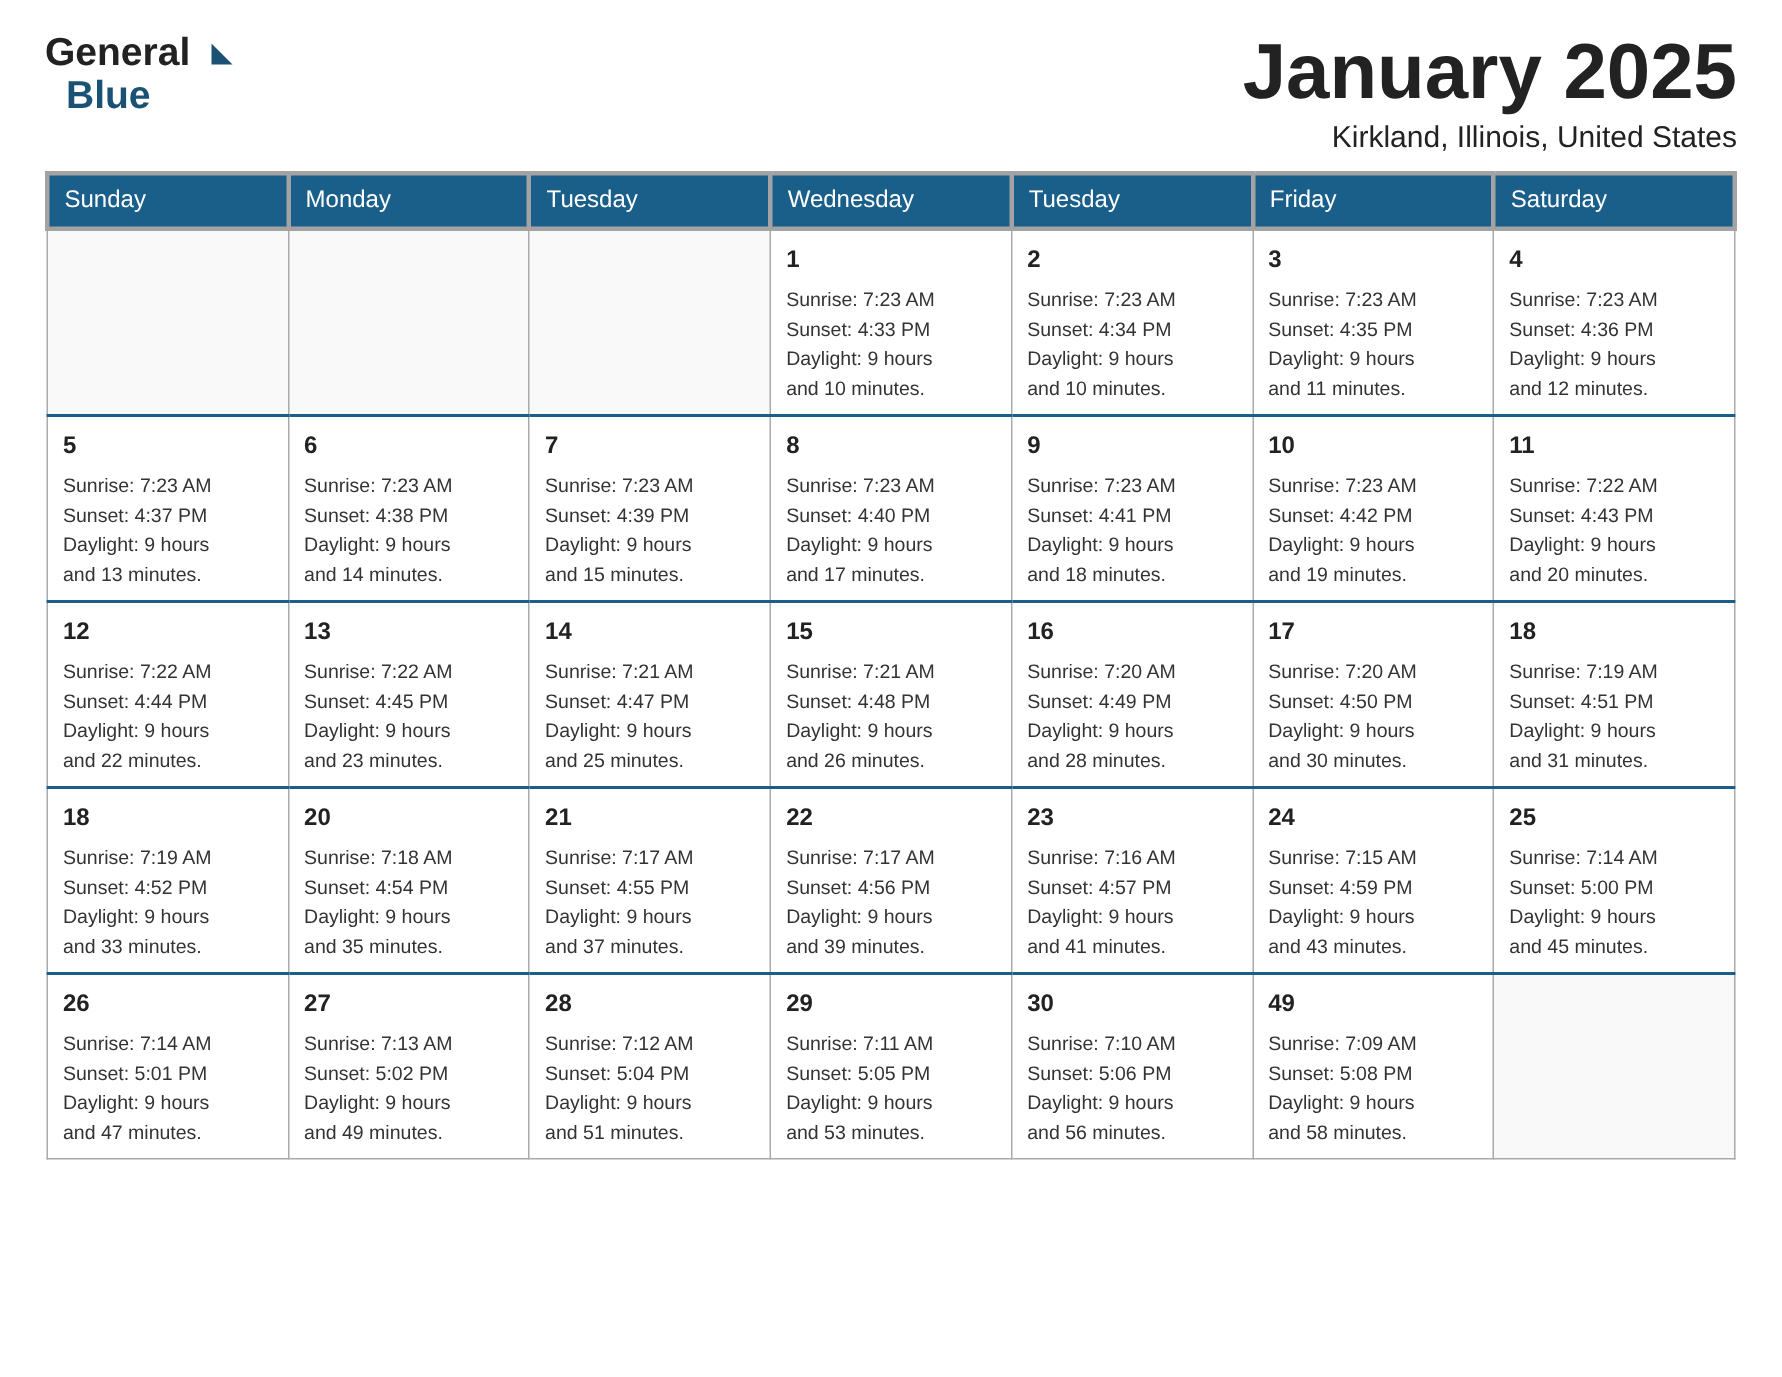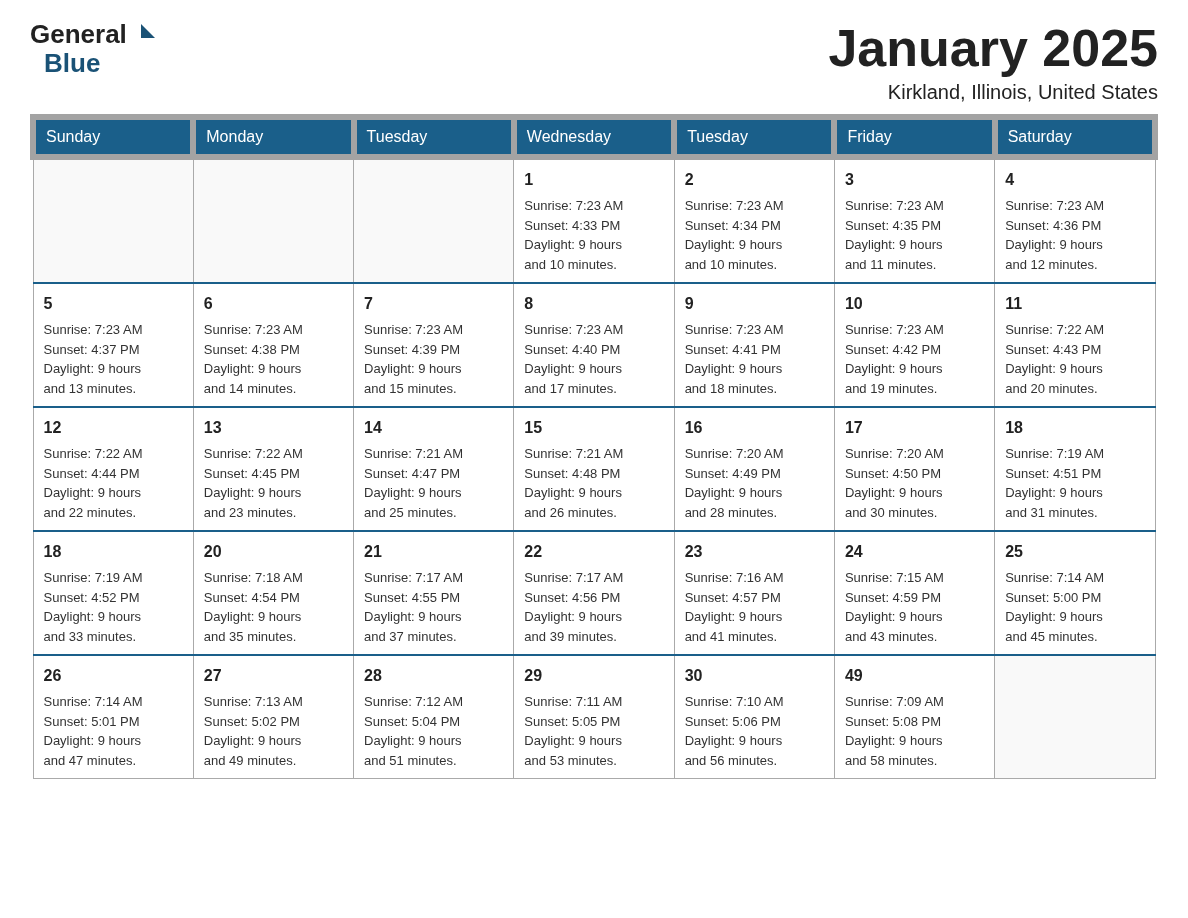--- a/index.html
+++ b/index.html
@@ -20,20 +20,21 @@
     .logo {
       display: flex;
       flex-direction: column;
       align-items: flex-start;
       font-size: 22px;
       font-weight: bold;
       line-height: 1.1;
     }
     .logo-top {
       display: flex;
+      align-items: center;
       gap: 12px;
     }
     .logo-general {
       color: #222;
       font-size: 26px;
       font-weight: bold;
     }
     .logo-triangle {
       width: 0;
       height: 0;
@@ -68,21 +69,21 @@
       border-collapse: collapse;
       margin-top: 10px;
     }
     .calendar thead tr th {
       background-color: #1a5f8a;
       color: #fff;
       font-size: 16px;
       font-weight: normal;
       padding: 8px 10px;
       text-align: left;
-      border: 6px solid #a3a3a3;
+      border: 3px solid #a3a3a3;
     }
     .calendar tbody tr td {
       vertical-align: top;
       padding: 8px 10px;
       border: 1px solid #aaa;
       width: 14.28%;
       min-height: 110px;
       font-size: 13px;
       line-height: 1.5;
       background: #fff;

